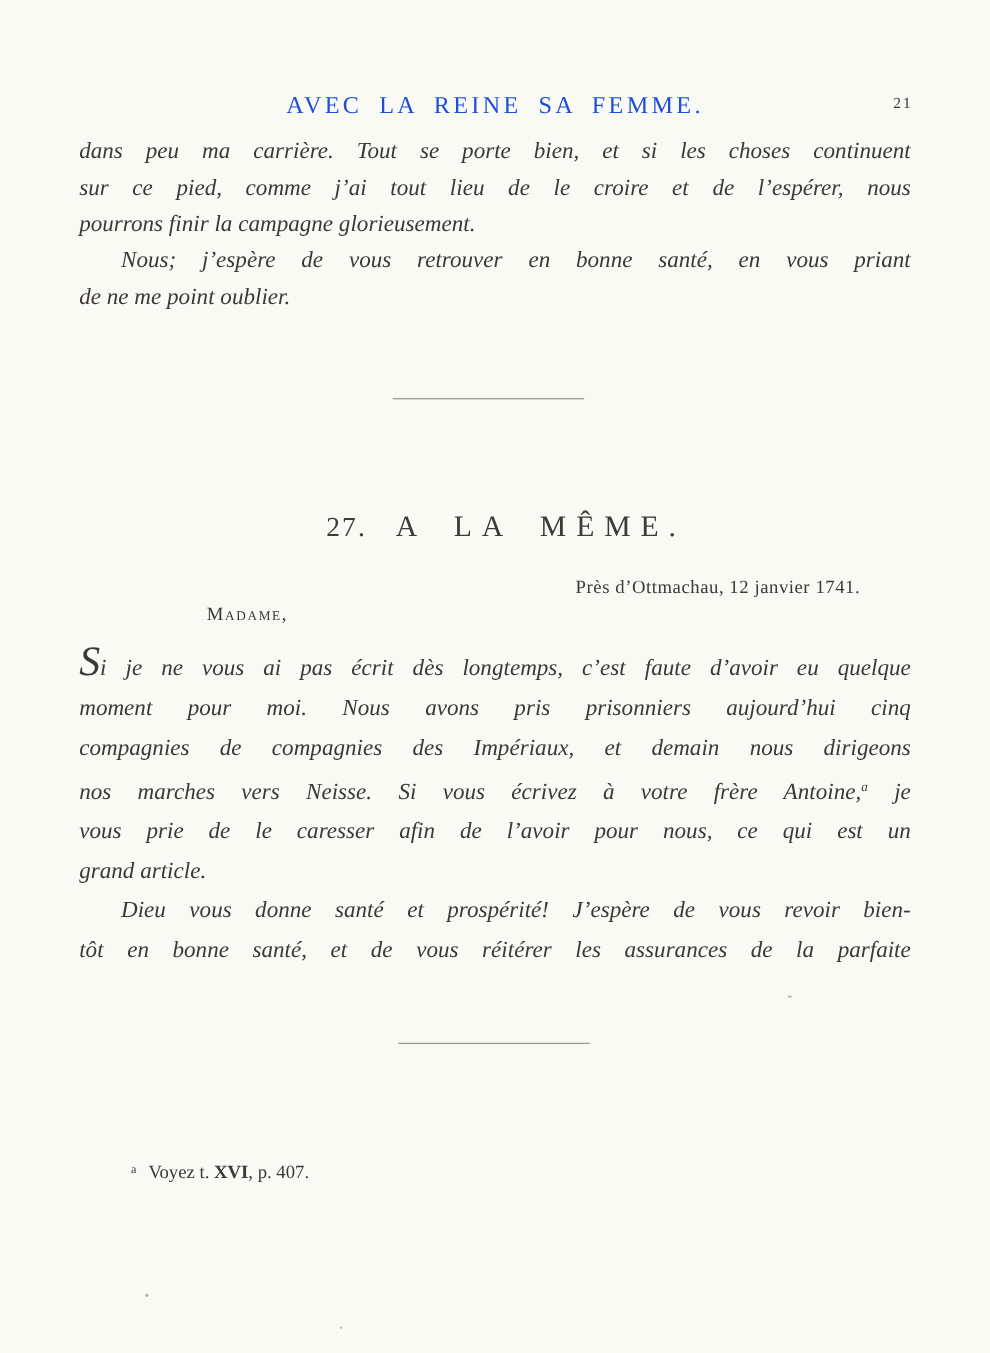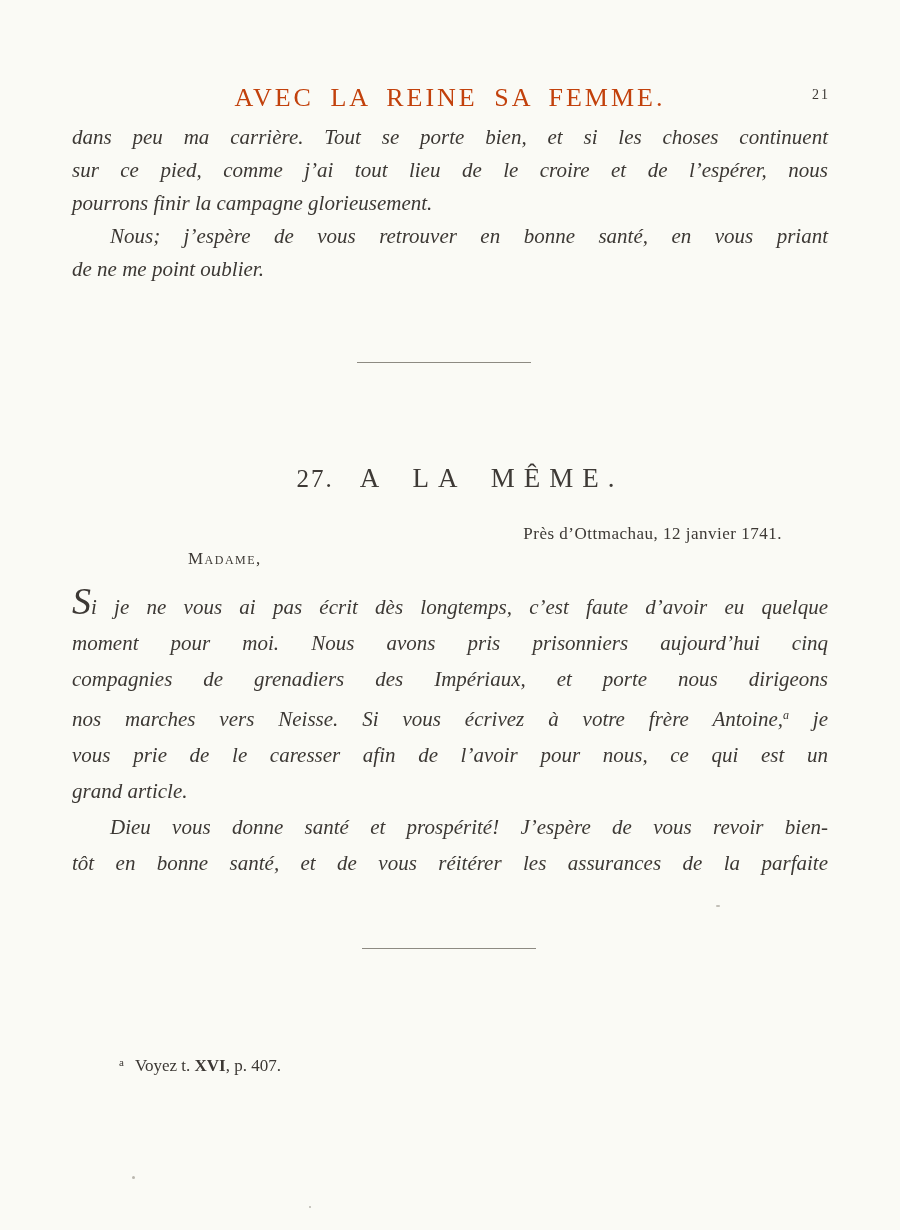--- a/index.html
+++ b/index.html
@@ -10,21 +10,21 @@
     width: 900px;
     height: 1230px;
     background: #fafaf5;
     font-family: "Liberation Serif", serif;
     color: #3c3834;
     overflow: hidden;
   }
 
   
   .running-header { position: absolute; top: 83px; left: 0; right: 0; text-align: center; }
-  .running-title  { font-size: 26px; letter-spacing: 3px; word-spacing: 7px; color: #c2410c; }
+  .running-title  { font-size: 22px; letter-spacing: 3px; word-spacing: 7px; color: #1d4ed8; }
   .page-number    { position: absolute; right: 70px; top: 4px; font-size: 14px; letter-spacing: 2px; }
 
   
   .prev-letter {
     position: absolute; top: 121px; left: 72px; width: 756px;
     font-size: 21px; line-height: 33px;
   }
   .letter-body {
     position: absolute; top: 589px; left: 72px; width: 756px;
     font-size: 21px; line-height: 36px;
@@ -95,21 +95,21 @@
     <span class="letter-number">27.</span><span class="letter-title">A LA MÊME.</span>
   </h2>
 
   <div class="dateline">Près d’Ottmachau, 12 janvier 1741.</div>
 
   <div class="salutation">Madame,</div>
 
   <section class="letter-body">
       <div class="line"><span class="lead-cap">S</span>i je ne vous ai pas écrit dès longtemps, c’est faute d’avoir eu quelque</div>
       <div class="line">moment pour moi. Nous avons pris prisonniers aujourd’hui cinq</div>
-      <div class="line">compagnies de grenadiers des Impériaux, et porte nous dirigeons</div>
+      <div class="line">compagnies de compagnies des Impériaux, et demain nous dirigeons</div>
       <div class="line"><span>nos marches vers Neisse. Si vous écrivez à votre frère Antoine,</span><span class="sup">a</span><span> je</span></div>
       <div class="line">vous prie de le caresser afin de l’avoir pour nous, ce qui est un</div>
       <div class="line last">grand article.</div>
       <div class="line indent">Dieu vous donne santé et prospérité! J’espère de vous revoir bien-</div>
       <div class="line">tôt en bonne santé, et de vous réitérer les assurances de la parfaite</div>
     </section>
 
   <div class="rule rule-2"></div>
 
   <div class="footnote">

